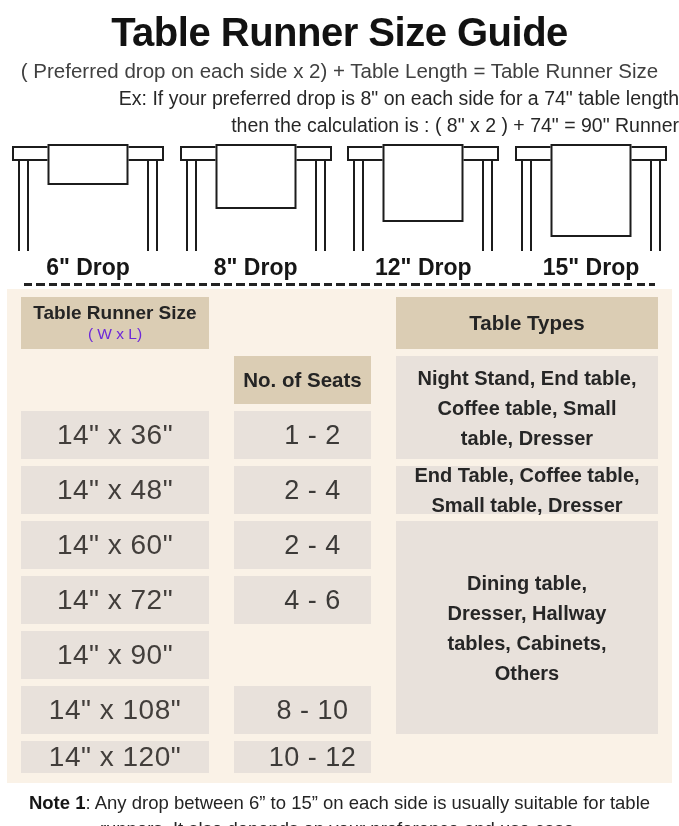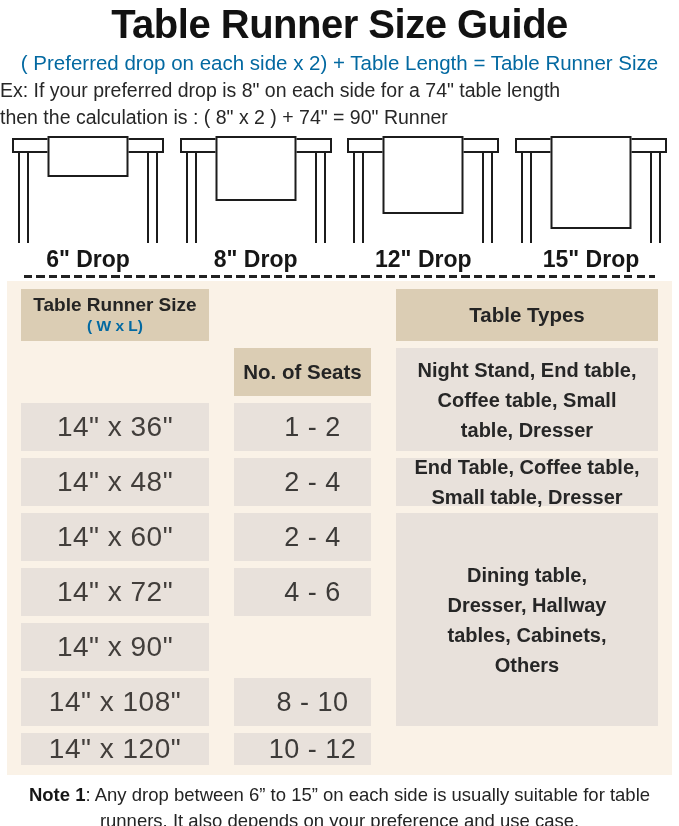--- a/index.html
+++ b/index.html
@@ -4,29 +4,29 @@
 <style>
   html,body{margin:0;padding:0;}
   body{
     width:679px;height:826px;overflow:hidden;background:#ffffff;
     font-family:"Liberation Sans", sans-serif;color:#1d1d1d;
   }
   .page{width:679px;height:826px;position:relative;}
 
   
   h1.title{
-    margin:2px 0 4px 0;text-align:center;
+    margin:10px 0 4px 0;text-align:center;
     font-size:40px;font-weight:bold;letter-spacing:-0.5px;color:#121212;
   }
   p.formula{
     margin:0 0 4px 0;text-align:center;
-    font-size:20.5px;color:#0369a1;
+    font-size:20.5px;color:#404040;
   }
   p.example{
-    margin:0 0 4px 0;text-align:left;
+    margin:0 0 4px 0;text-align:right;
     font-size:19.5px;color:#272727;
   }
 
   
   .illos{
     display:flex;justify-content:space-between;
     padding:0 8px;margin-top:5px;height:110px;
   }
   .illo{position:relative;width:160px;height:110px;}
   .tabletop{
@@ -75,21 +75,21 @@
     grid-template-rows:52px repeat(7,48px);
     column-gap:25px;row-gap:7px;
   }
   .cell{
     display:flex;flex-direction:column;align-items:center;justify-content:center;
     text-align:center;box-sizing:border-box;
   }
   .head{background:#dbcdb4;color:#242424;}
   .data{background:#e8e1db;}
   .head .h-main{font-size:19px;font-weight:bold;line-height:1.2;}
-  .head .h-sub{font-size:15.5px;font-weight:bold;line-height:1.2;color:#0369a1;}
+  .head .h-sub{font-size:15.5px;font-weight:normal;line-height:1.2;color:#6d28d9;}
   .head.seats,.head.types{font-size:20.5px;font-weight:bold;}
   .size-cell{font-size:28px;color:#423e3b;letter-spacing:0.5px;}
   .seats-cell{font-size:27px;color:#3c3a38;letter-spacing:0.5px;padding-left:20px;}
   .types-cell{font-size:20px;font-weight:bold;color:#262626;line-height:1.5;}
   .types-cell.g1{grid-column:3;grid-row:2 / span 2;padding:0 16px;}
   .types-cell.g2{grid-column:3;grid-row:4;padding:0 0;}
   .types-cell.g3{grid-column:3;grid-row:5 / span 4;padding:4px 46px;}
   .c1{grid-column:1;} .c2{grid-column:2;} .c3{grid-column:3;}
 
   

